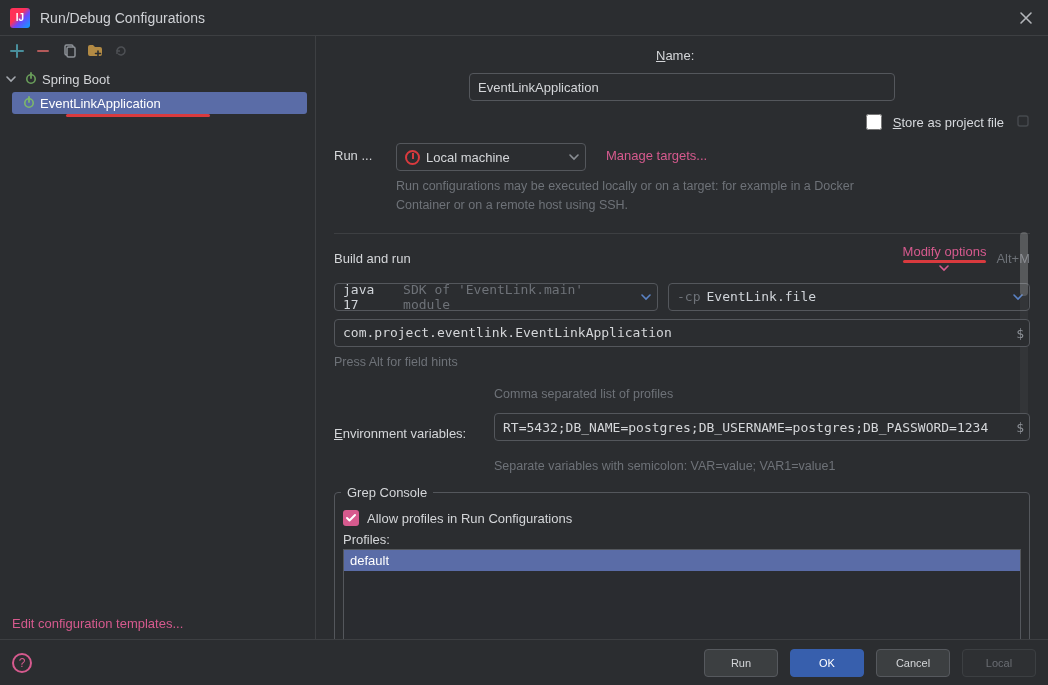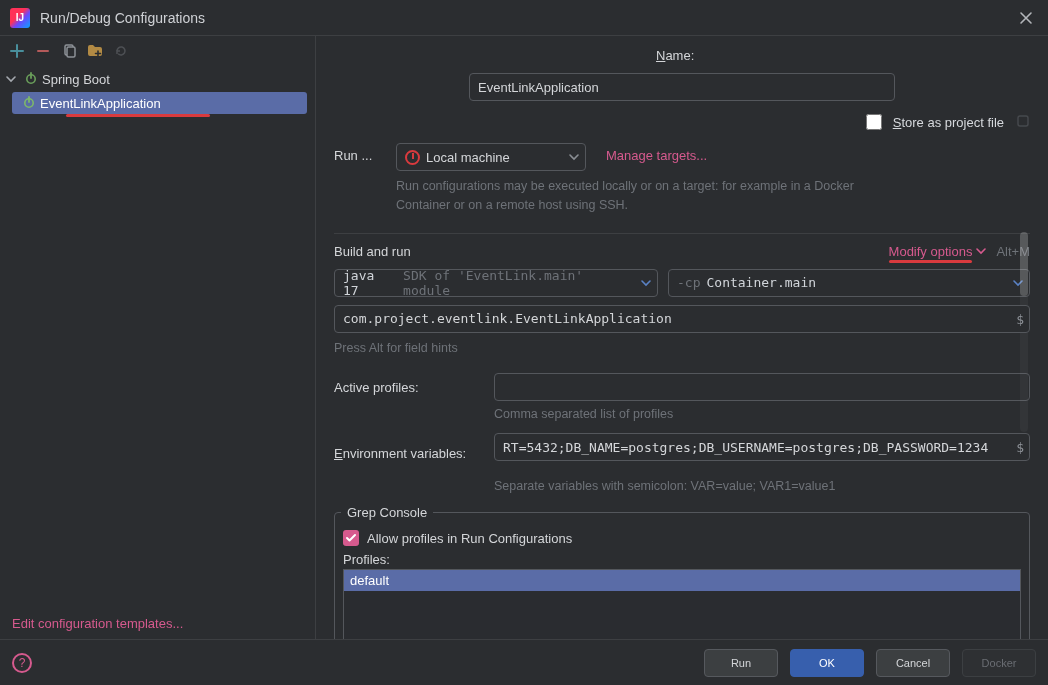--- a/index.html
+++ b/index.html
@@ -166,21 +166,21 @@
   .pw-icon::after {
     content:""; width:2px; height:6px; background:var(--hot);
     transform: translateY(-1px);
   }
   .manage { color: var(--pink); margin-left:10px; align-self:flex-start; padding-top:5px;}
   .hint { color: var(--text-dim); font-size:12.5px; line-height:1.5; }
   .hint-block { padding-left:62px; padding-right:120px; margin-top:3px; margin-bottom:18px;}
   .sep { border:none; border-top:1px solid var(--border); margin:0 0 10px 0; }
   .section-head { display:flex; align-items:center; margin-bottom:10px; }
   .section-title { color: var(--text); }
-  .modify { margin-left:auto; color: var(--pink); display:flex; align-items:center; gap:4px; }
+  .modify { margin-left:auto; color: var(--pink); display:flex; align-items:center; gap:4px;flex-direction:column; }
   .modify .hot-under { position:relative; }
   .modify .hot-under::after {
     content:""; position:absolute; left:0; right:0; bottom:-4px; height:3px;
     background: var(--hot); border-radius:2px;
   }
   .shortcut { color: var(--text-dim); margin-left:10px; }
   .build-row { display:flex; gap:10px; margin-bottom:8px; }
   .sdk {
     flex:0 0 324px;
     font-family: ui-monospace, Menlo, Consolas, monospace;
@@ -408,39 +408,35 @@
         <span class="java">java 17</span>
         <span class="dim">SDK of 'EventLink.main' module</span>
         <span class="caret">
           <svg width="10" height="10" viewBox="0 0 10 10">
                 <path d="M1 3l4 4 4-4" stroke="#5a82c5" stroke-width="1.6" fill="none" stroke-linecap="round"></path>
               </svg>
         </span>
       </div>
       <div class="dropdown cp">
         <span class="flag">-cp</span>
-        <span class="mod">Container.main</span>
+        <span class="mod">EventLink.file</span>
         <span class="caret">
           <svg width="10" height="10" viewBox="0 0 10 10">
                 <path d="M1 3l4 4 4-4" stroke="#5a82c5" stroke-width="1.6" fill="none" stroke-linecap="round"></path>
               </svg>
         </span>
       </div>
     </div>
 
     <div class="field-with-btn">
       <input type="text" class="field classfield" value="com.project.eventlink.EventLinkApplication" style="">
       <span class="trailing">$</span>
     </div>
     <div class="hint" style="margin-bottom:16px">Press Alt for field hints</div>
 
-    <div class="form-row">
-      <span class="flabel">Active profiles:</span>
-      <input type="text" class="field ffield" value="" style="">
-    </div>
     <div class="subhint">Comma separated list of profiles</div>
 
     <div class="form-row">
       <span class="flabel"><span class="und">E</span>nvironment variables:</span>
       <div class="field-with-btn ffield" style="margin-bottom:12px">
         <input type="text" class="field env-input" style="width: 100%;" value="RT=5432;DB_NAME=postgres;DB_USERNAME=postgres;DB_PASSWORD=1234">
         <span class="trailing">$</span>
       </div>
     </div>
     <div class="subhint">Separate variables with semicolon: VAR=value; VAR1=value1</div>
@@ -465,14 +461,14 @@
     </div>
   </div>
 </div>
 
 <div class="footer">
   <span class="help-pill">?</span>
   <div class="spacer"></div>
   <button class="btn">Run</button>
   <button class="btn primary">OK</button>
   <button class="btn">Cancel</button>
-  <button class="btn disabled">Docker</button>
+  <button class="btn disabled">Local</button>
 </div>
 
 </body></html>

